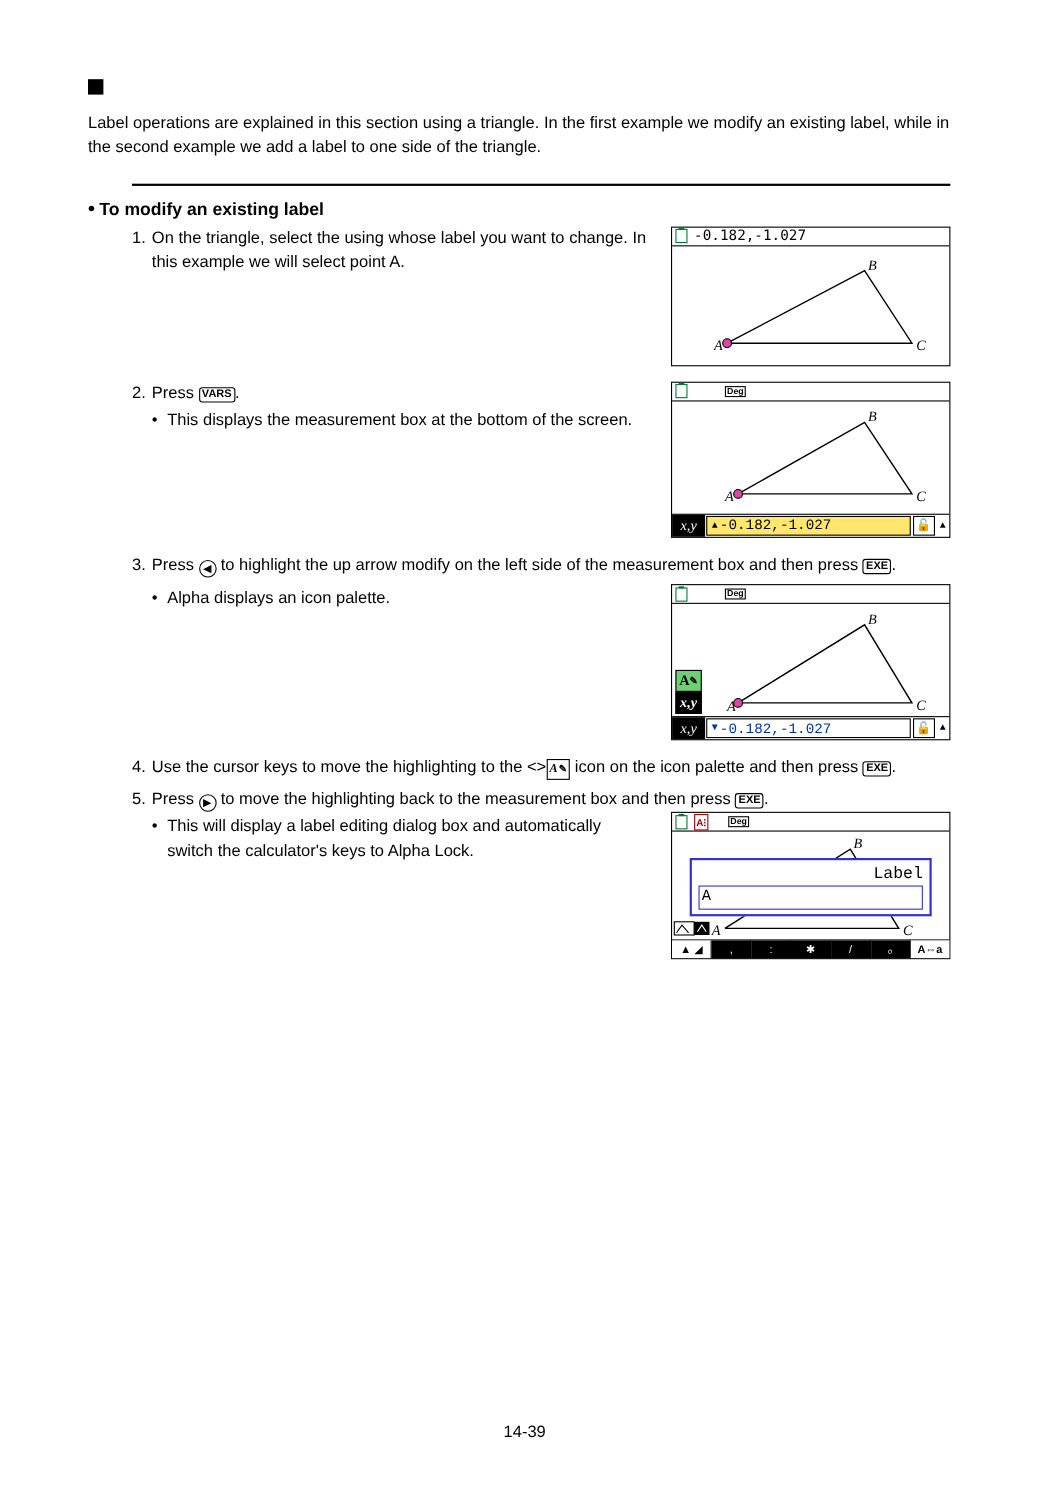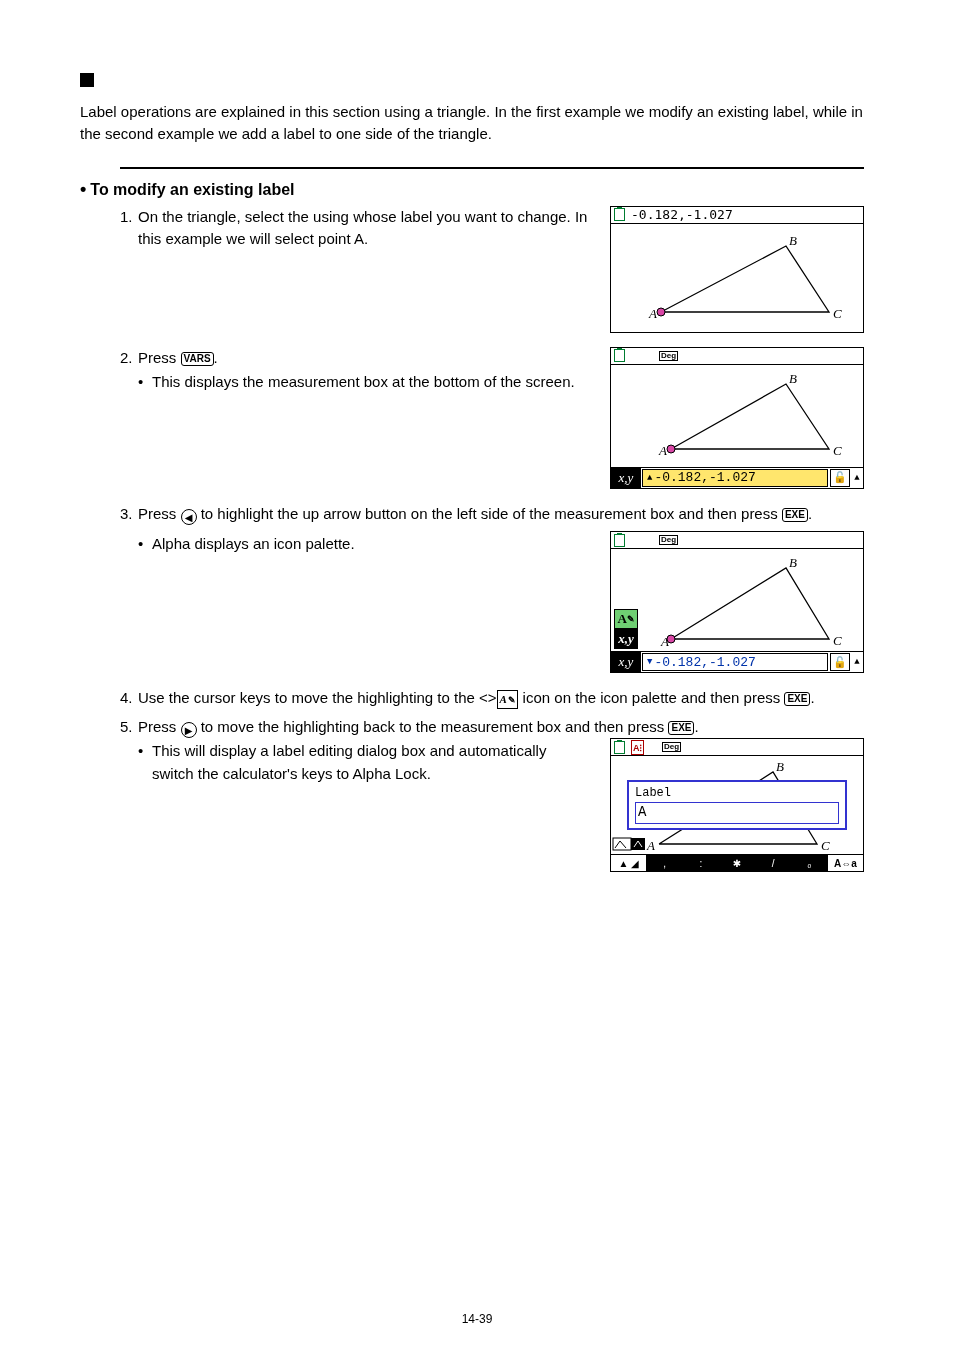--- a/index.html
+++ b/index.html
@@ -264,21 +264,21 @@
 
   .calc-dialog {
     position: absolute;
     left: 16px; top: 24px; right: 16px;
     border: 2.5px solid #3333d0;
     padding: 4px 6px;
     font-family: "Courier New", monospace;
     font-size: 15px;
     background: #fff;
   }
-  .calc-dialog .dlabel { font-size: 12px; }
+  .calc-dialog .dlabel { font-size: 15px; text-align: right; }
   .calc-dialog .dinput {
     border: 1.5px solid #3333d0;
     margin-top: 2px;
     padding: 1px 2px;
     font-size: 14px;
     height: 18px;
   }
   .calc-fkeys {
     display: flex;
     border-top: 1px solid #000;
@@ -294,23 +294,23 @@
     align-items: center;
     justify-content: center;
     font-family: Arial;
   }
   .calc-fkeys .fk.wh { background: #fff; color: #000; }
   .calc-fkeys .fk:last-child { border-right: none; font-weight: bold; }
 
   .page-number {
     text-align: center;
     position: absolute;
-    bottom: 24px;
+    bottom: 40px;
     left: 0; right: 0;
-    font-size: 12px;
+    font-size: 15px;
   }
   .line-plain {
     margin-left: 40px;
     line-height: 1.5;
     margin-bottom: 6px;
   }
   .line-plain .num { display:inline-block; width:18px; }
 </style>
 </head>
 <body>
@@ -394,21 +394,21 @@
           </div>
         <div class="mright-tri">▲</div>
       </div>
     </div>
   </div>
 
   <div class="line-plain">
     <div class="num-segment" style="display:flex">
       <span class="num">3.</span>
       <span>
-        <span>Press </span><span class="dir-circle">◀</span><span> to highlight the up arrow button on the left side of the measurement box and then press </span><span class="keycap">EXE</span><span>.</span>
+        <span>Press </span><span class="dir-circle">◀</span><span> to highlight the up arrow modify on the left side of the measurement box and then press </span><span class="keycap">EXE</span><span>.</span>
       </span>
     </div>
   </div>
 
   <div class="step-row">
     <div class="step-text">
       <div class="bullet-line">
         <span class="b">•</span>
         <span>Alpha displays an icon palette.</span>
       </div>

